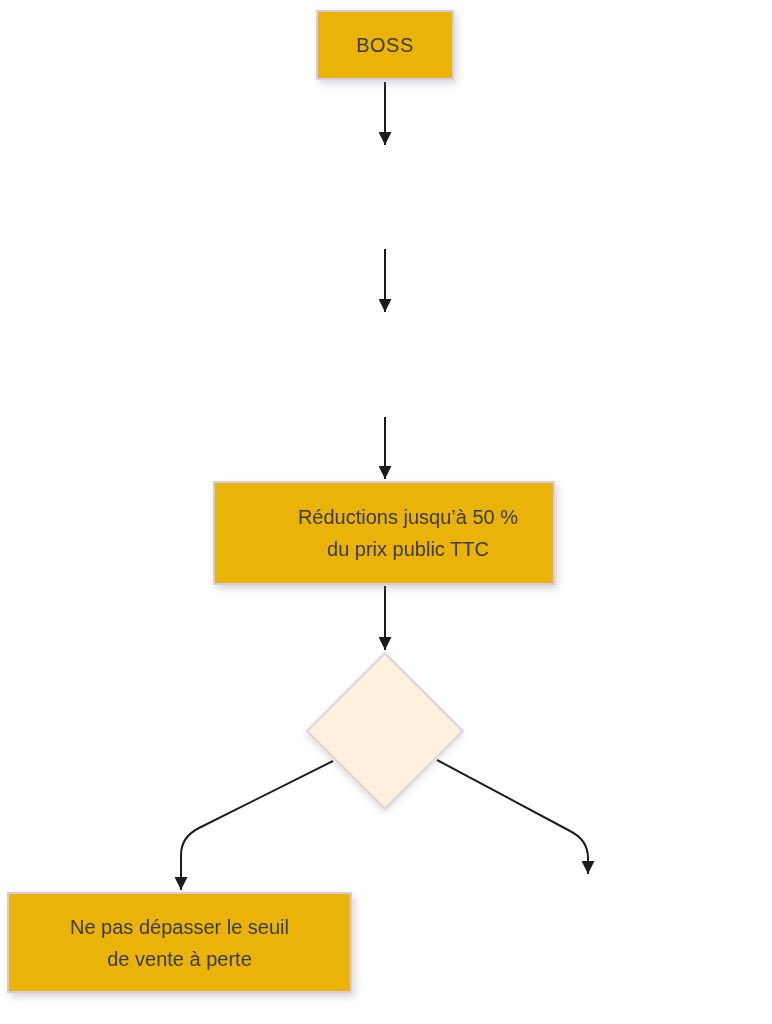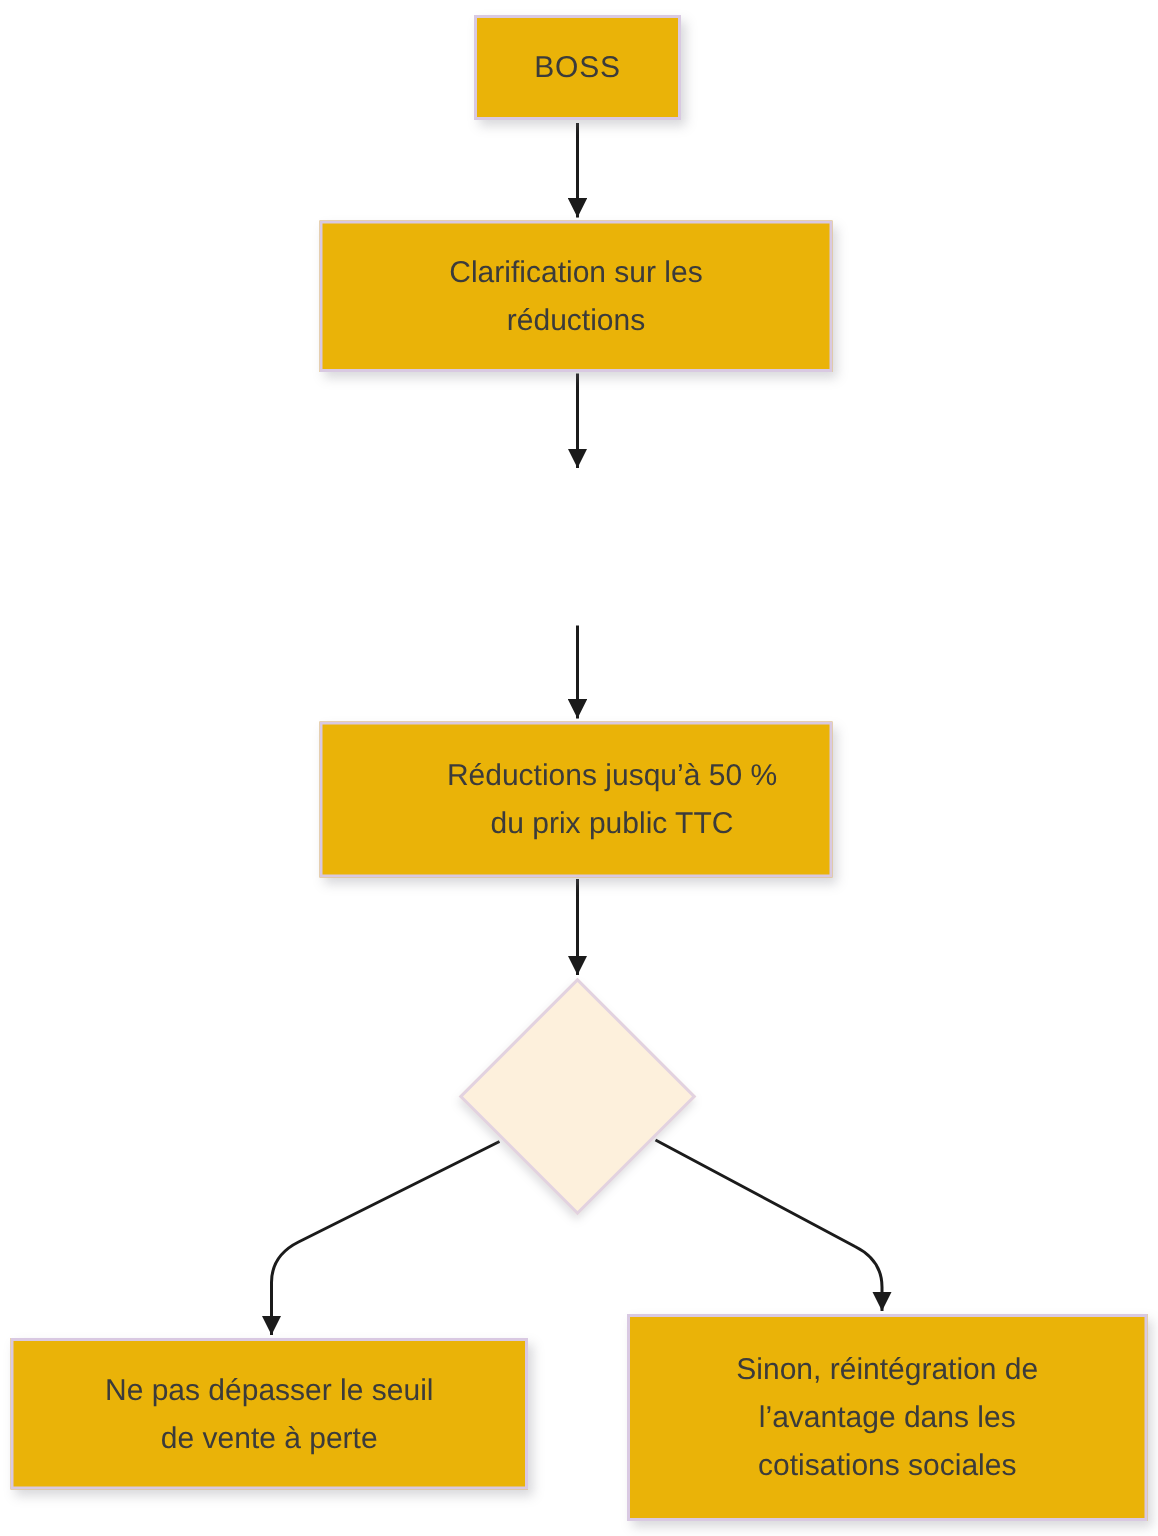--- a/index.html
+++ b/index.html
@@ -90,37 +90,28 @@
     <path d="M385 417 L385 479" stroke="#1b1b1b" stroke-width="2" fill="none" marker-end="url(#arrowhead)"></path>
     <path d="M385 586 L385 650" stroke="#1b1b1b" stroke-width="2" fill="none" marker-end="url(#arrowhead)"></path>
     <path d="M333 761 L199 828 Q181 837 181 855 L181 890" stroke="#1b1b1b" stroke-width="2" fill="none" marker-end="url(#arrowhead)"></path>
     <path d="M437 760 L570 831 Q588 840 588 858 L588 874" stroke="#1b1b1b" stroke-width="2" fill="none" marker-end="url(#arrowhead)"></path>
   </svg>
 
   <div class="node node-boss">
     <span class="label">BOSS</span>
   </div>
 
-  <div class="node node-clarification">
-    <span class="label">Clarification sur les
-réductions</span>
-  </div>
 
 
   <div class="node node-reductions">
     <span class="label">Réductions jusqu’à 50 %
 du prix public TTC</span>
   </div>
 
   <div class="diamond-shape"></div>
 
   <div class="node node-seuil">
     <span class="label">Ne pas dépasser le seuil
 de vente à perte</span>
   </div>
 
-  <div class="node node-sinon">
-    <span class="label">Sinon, réintégration de
-l’avantage dans les
-cotisations sociales</span>
-  </div>
 
 </div>
 
 </body></html>

